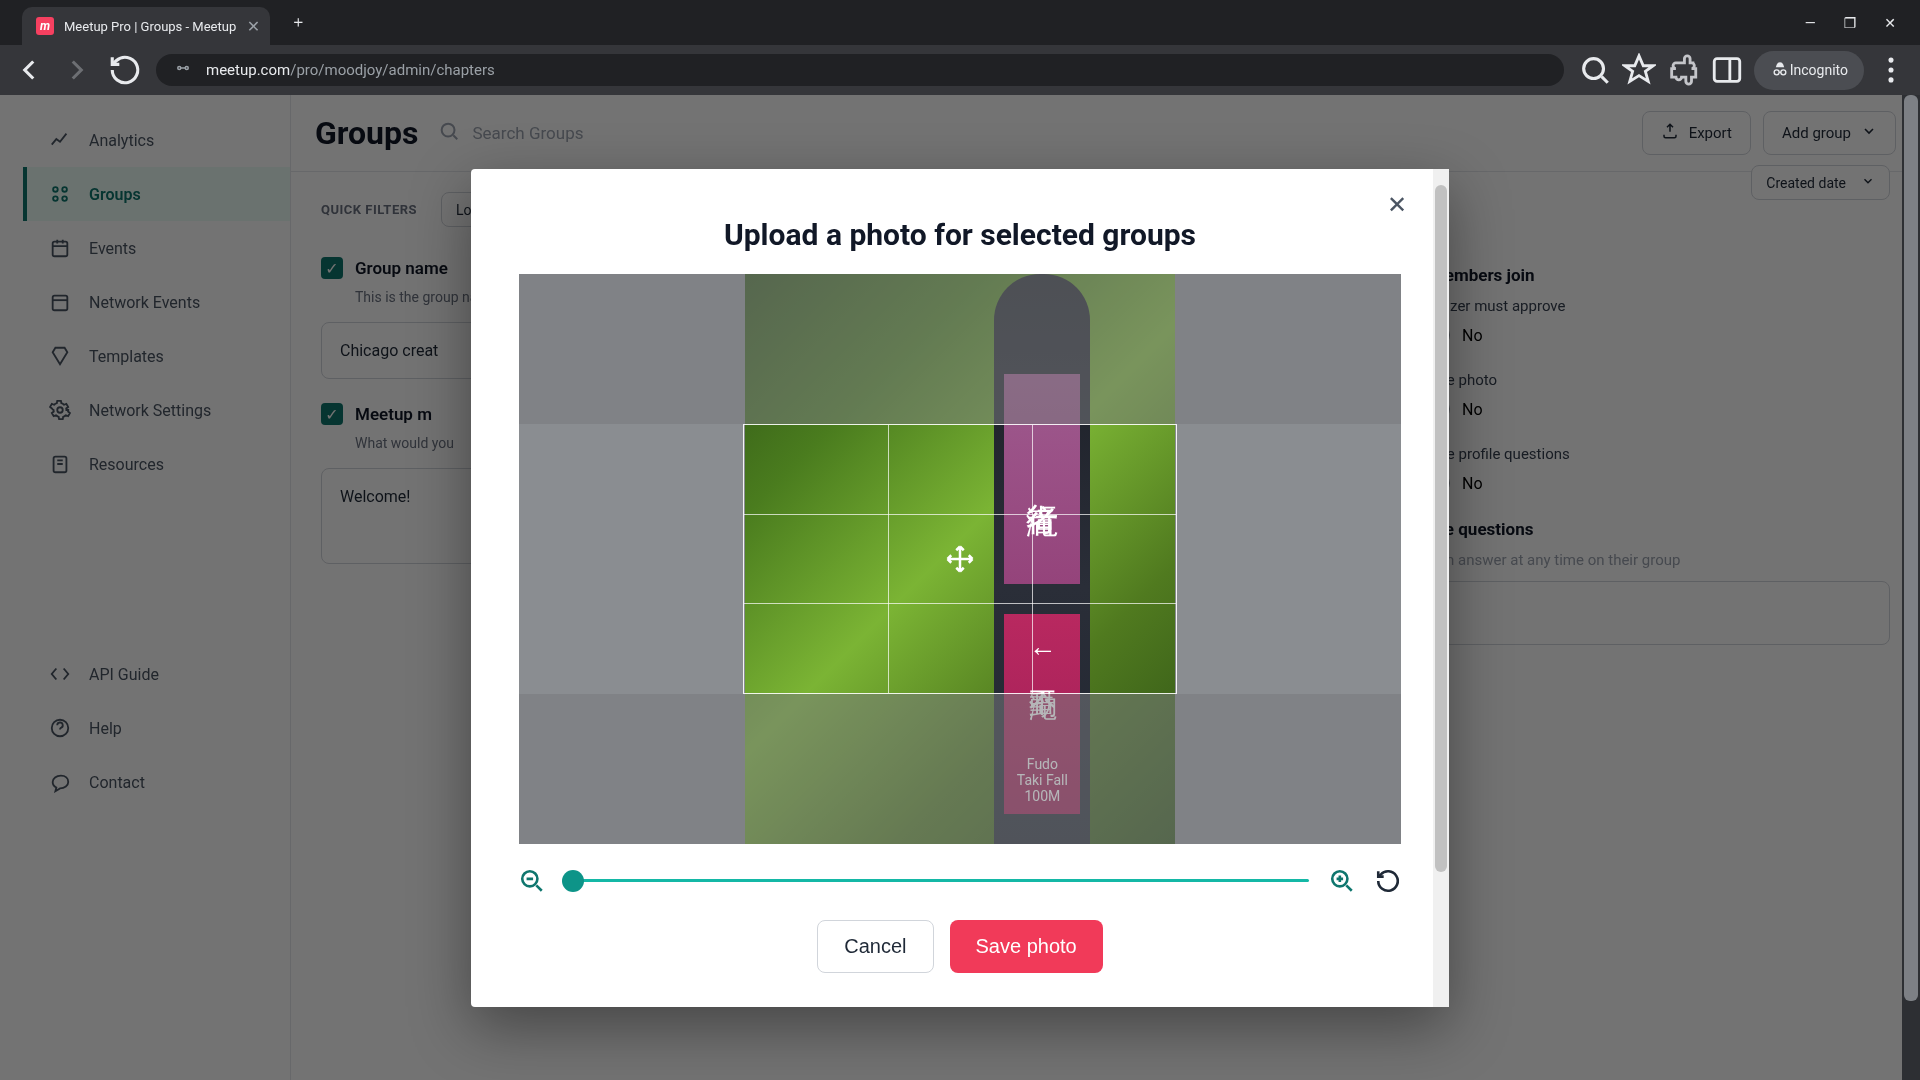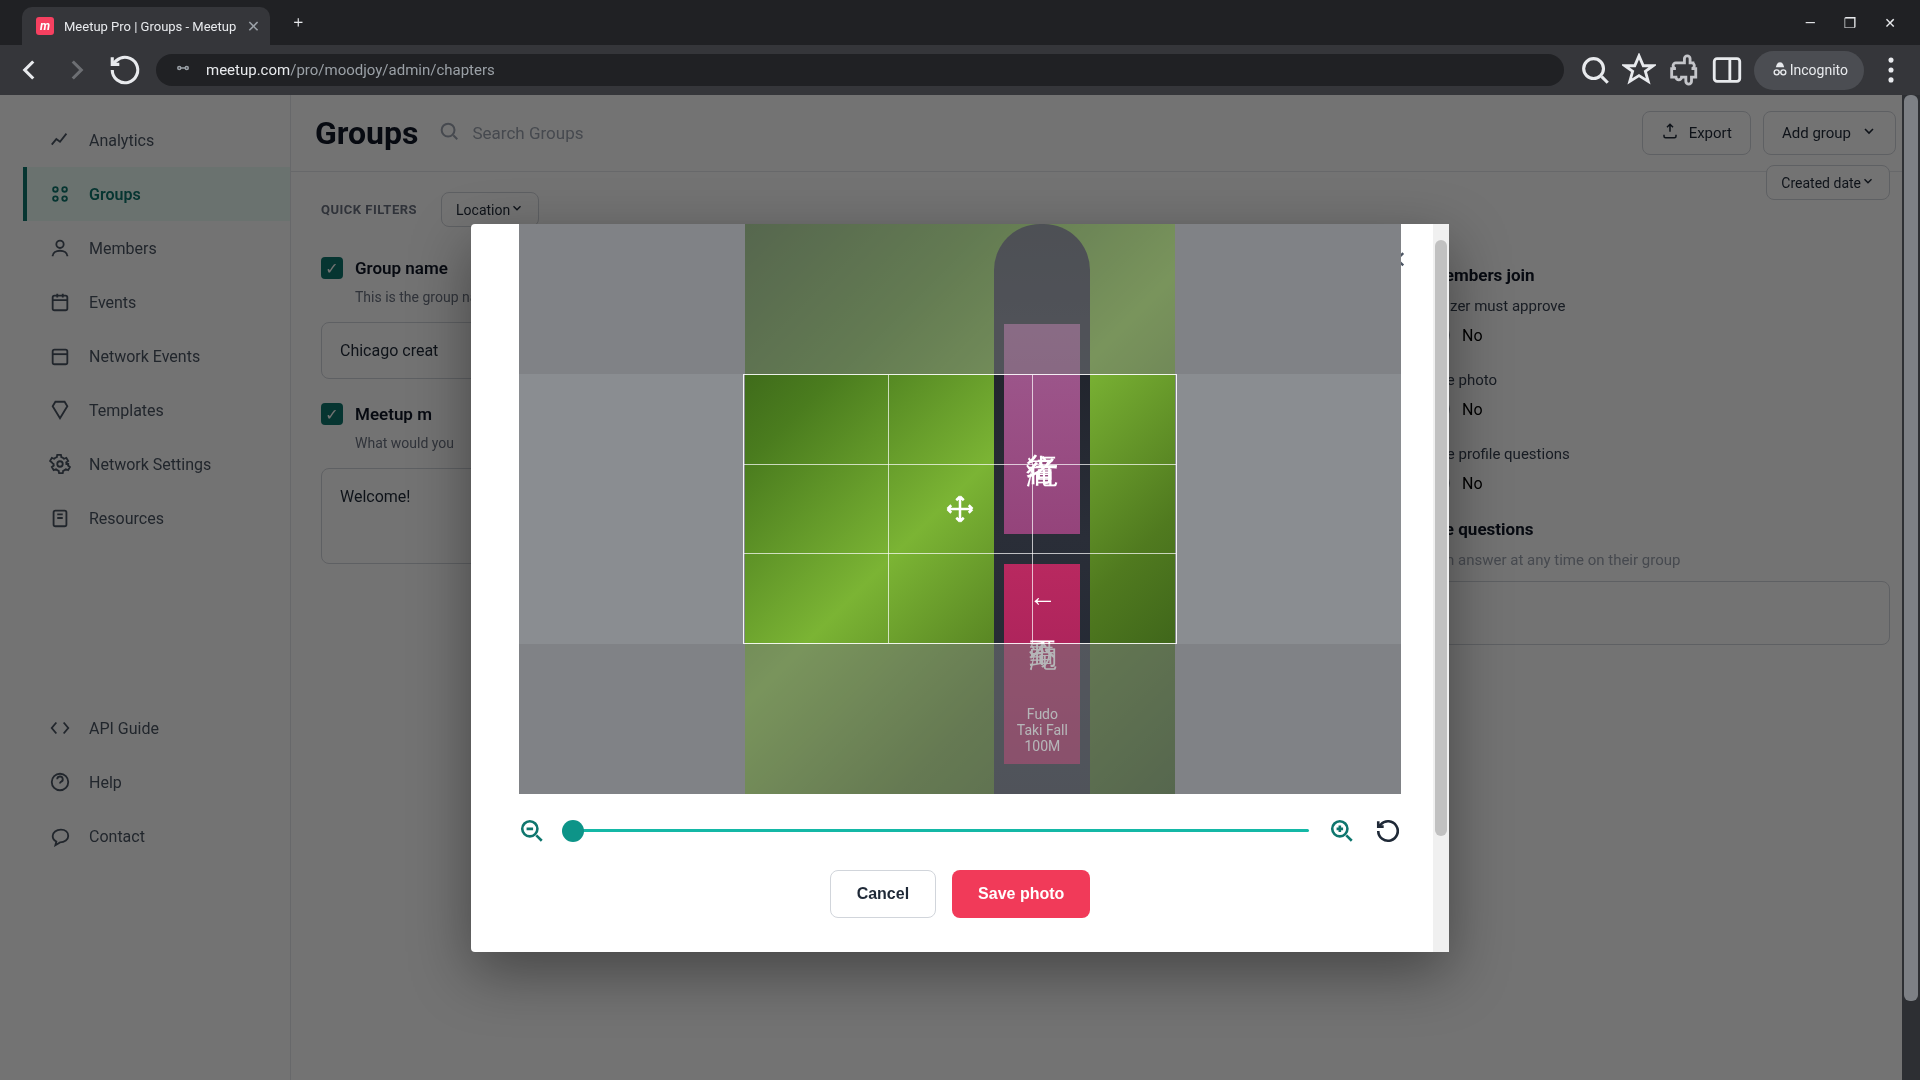--- a/index.html
+++ b/index.html
@@ -34,21 +34,21 @@
 
 .main-col { flex: 1; position: relative; }
 .main-header { display: flex; align-items: center; padding: 16px 24px; gap: 20px; border-bottom: 1px solid #e5e7eb; }
 .page-title { font-size: 32px; font-weight: 700; color: #111827; }
 .search-groups { flex: 1; display: flex; align-items: center; gap: 12px; color: #9ca3af; font-size: 17px; }
 .header-actions { display: flex; gap: 12px; }
 .hdr-btn { background: #fff; border: 1px solid #d1d5db; border-radius: 8px; padding: 10px 18px; font-size: 15px; color: #1f2937; display: flex; align-items: center; gap: 10px; cursor: pointer; }
 
 .filters-row { padding: 20px 30px; display: flex; align-items: center; gap: 24px; }
 .filters-label { font-size: 13px; font-weight: 700; color: #6b7280; letter-spacing: 0.5px; }
-.pill { background: #fff; border: 1px solid #d1d5db; border-radius: 8px; padding: 8px 14px; display: flex; align-items: center; gap: 0; font-size: 14px; color: #1f2937; cursor: pointer; }
+.pill { background: #fff; border: 1px solid #d1d5db; border-radius: 8px; padding: 8px 14px; display: flex; align-items: center; gap: 15px; font-size: 14px; color: #1f2937; cursor: pointer; }
 
 .form-area { padding: 10px 30px; }
 .fg { margin-bottom: 24px; }
 .chk-line { display: flex; align-items: center; gap: 12px; }
 .chk { width: 22px; height: 22px; background: #0f766e; border-radius: 4px; display: flex; align-items: center; justify-content: center; color: white; }
 .fg-label { font-size: 17px; font-weight: 600; color: #111827; }
 .fg-help { color: #6b7280; font-size: 14px; margin: 8px 0 0 34px; line-height: 1.5; }
 .text-input { margin-top: 14px; width: 760px; border: 1px solid #d1d5db; border-radius: 8px; padding: 18px 18px; font-size: 16px; color: #1f2937; }
 .textarea { min-height: 96px; }
 
@@ -85,21 +85,21 @@
 .grid-h { position: absolute; left: 0; right: 0; height: 1px; background: rgba(255,255,255,0.7); }
 .move-cursor { position: absolute; left: 50%; top: 50%; transform: translate(-50%,-50%); width: 30px; height: 30px; color: #fff; }
 
 .slider-row { display: flex; align-items: center; padding: 24px 48px 20px; gap: 20px; }
 .zoom-btn { width: 26px; height: 26px; color: #0f766e; cursor: pointer; }
 .slider-track { flex: 1; height: 3px; background: #14b8a6; position: relative; border-radius: 2px; }
 .slider-thumb { position: absolute; left: 8px; top: 50%; transform: translate(-50%,-50%); width: 22px; height: 22px; background: #0d9488; border-radius: 50%; }
 .rotate-btn { color: #1f2937; cursor: pointer; }
 
 .modal-actions { display: flex; justify-content: center; gap: 16px; padding: 6px 0 34px; }
-.btn { border-radius: 8px; padding: 14px 26px; font-size: 16px; font-weight: 700; cursor: pointer; border: none; }
+.btn { border-radius: 8px; padding: 14px 26px; font-size: 20px; font-weight: 400; cursor: pointer; border: none; }
 .btn-secondary { background: #fff; border: 1px solid #d1d5db; color: #1f2937; }
 .btn-primary { background: #f13a59; color: #fff; }
 
 .page-scroll { position: absolute; right: 0; top: 95px; bottom: 0; width: 18px; background: #2d2f33; }
 .page-scroll .thumb { position: absolute; left: 2px; right: 2px; top: 0; height: 92%; background: #7d8085; border-radius: 6px; }
 
 svg { width: 100%; height: 100%; }
 </style>
 </head>
 <body>
@@ -206,29 +206,20 @@
             <circle cx="17" cy="7" r="2.5"></circle>
             <circle cx="7" cy="17" r="2.5"></circle>
             <circle cx="17" cy="17" r="2.5"></circle>
           </svg>
         </span>
         <span>Groups</span>
       </div>
     <div class="side-item">
         <span class="side-icon">
           <svg viewBox="0 0 24 24" fill="none" stroke="currentColor" stroke-width="2">
-            <circle cx="12" cy="8" r="4"></circle>
-            <path d="M4 21c0-4 4-6 8-6s8 2 8 6"></path>
-          </svg>
-        </span>
-        <span>Members</span>
-      </div>
-    <div class="side-item">
-        <span class="side-icon">
-          <svg viewBox="0 0 24 24" fill="none" stroke="currentColor" stroke-width="2">
             <rect x="4" y="5" width="16" height="16" rx="2"></rect>
             <path d="M4 10h16M9 3v4M15 3v4"></path>
           </svg>
         </span>
         <span>Events</span>
       </div>
     <div class="side-item">
         <span class="side-icon">
           <svg viewBox="0 0 24 24" fill="none" stroke="currentColor" stroke-width="2">
             <rect x="4" y="5" width="16" height="16" rx="2"></rect>
@@ -385,20 +376,21 @@
         <div class="qbox"></div>
         <div style="margin-top:24px;color:#1f2937;font-weight:600">2.</div>
       </div>
     </div>
   </div>
 
   <div class="backdrop"></div>
 
   <div class="modal">
     <div class="modal-close">✕</div>
+    <div class="modal-title">Upload a photo for selected groups</div>
 
     <div class="crop-area">
       <div class="photo">
         <div class="sign-post">
           <div class="sign-panel-1">
             <span>行者滝</span>
           </div>
           <div class="sign-panel-2">
             <span class="sign-arrow">←</span>
             <span class="kanji">不動滝</span>

